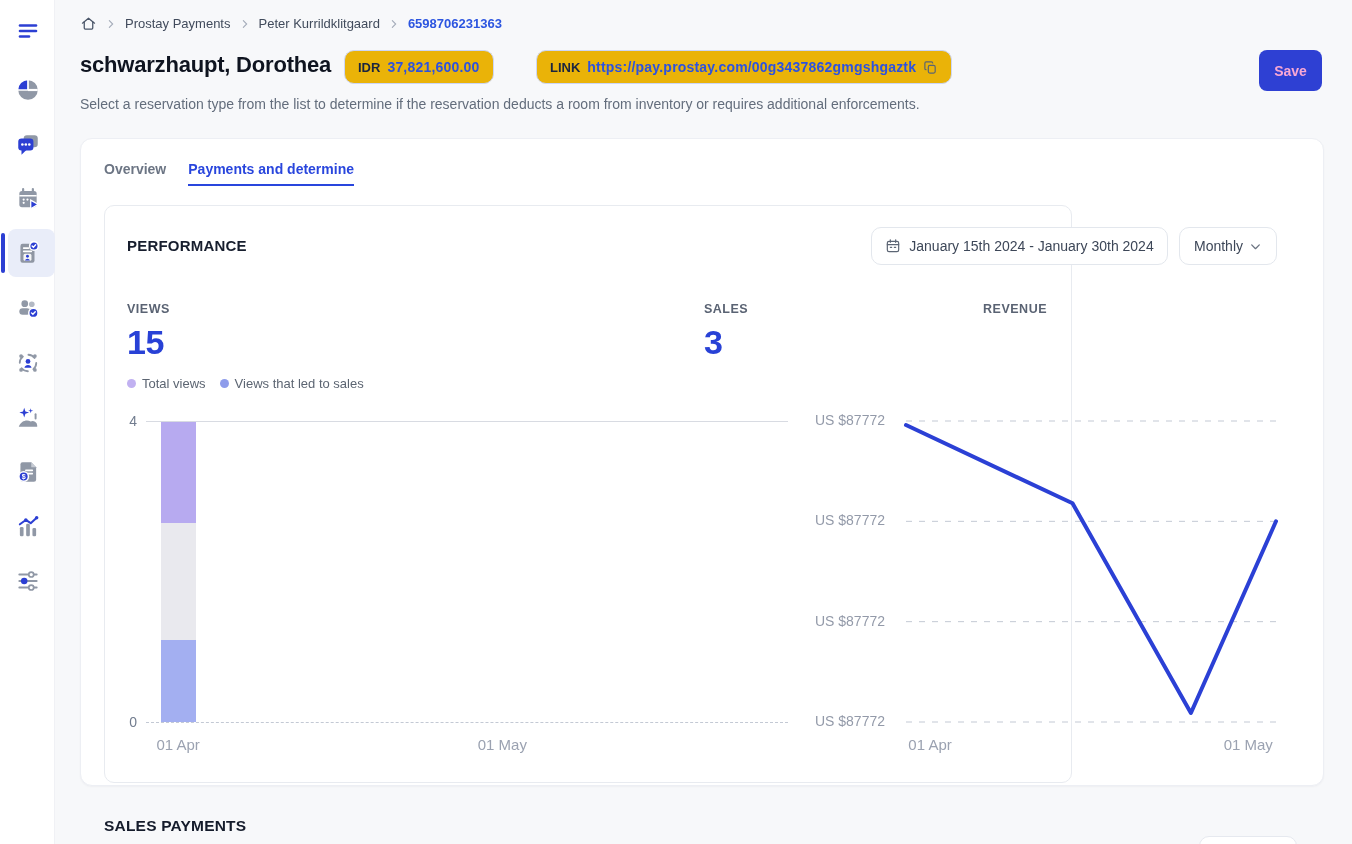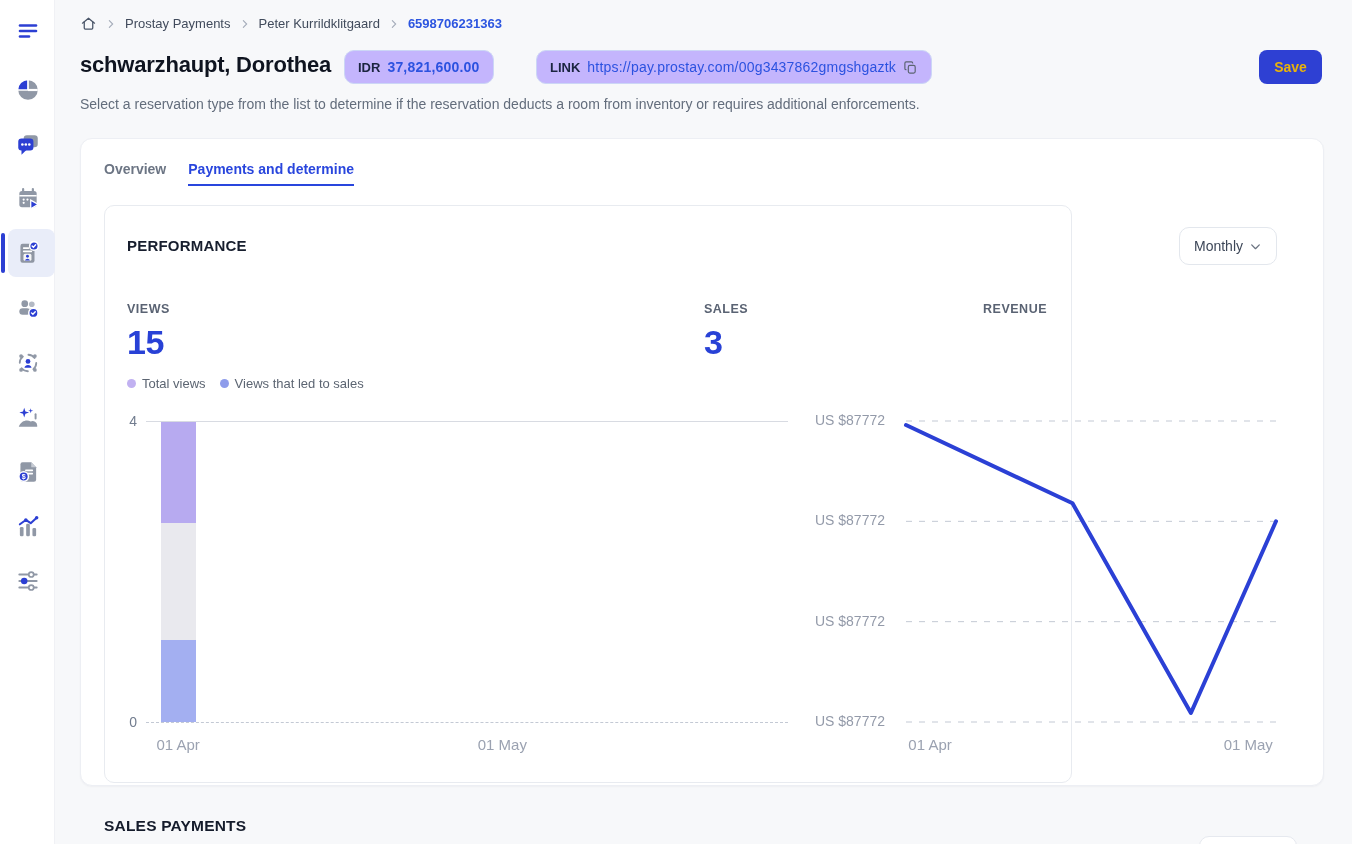--- a/index.html
+++ b/index.html
@@ -15,26 +15,26 @@
   .active-row { position:absolute; left:8px; top:229px; width:47px; height:48px; background:#e9edf9; border-radius:8px; }
   .active-bar { position:absolute; left:1px; top:233px; width:4px; height:40px; border-radius:3px; background:#2c3fd3; }
 
   
   .breadcrumb { position:absolute; left:80px; top:15px; display:flex; align-items:center; gap:9px; font-size:13px; color:#414b5c; }
   .crumb { cursor:pointer; }
   .crumb-id { color:#2c55e0; font-weight:700; }
 
   
   .page-title { position:absolute; left:80px; top:52px; font-size:22px; font-weight:700; color:#0f1420; letter-spacing:-0.2px; }
-  .pill { position:absolute; top:50px; height:34px; display:flex; align-items:center; gap:7px; padding:0 13px; background:#c4b5fd; border:1px solid #ccd6f6; border-radius:10px; cursor:pointer; }
+  .pill { position:absolute; top:50px; height:34px; display:flex; align-items:center; gap:7px; padding:0 13px; background:#eab308; border:1px solid #ccd6f6; border-radius:10px; cursor:pointer; }
   .pill-idr { left:344px; }
   .pill-link { left:536px; }
   .pill-label { font-size:13px; font-weight:700; color:#1b2540; }
   .pill-value { font-size:14px; font-weight:700; color:#2c52e0; letter-spacing:0.2px; }
-  .save-btn { position:absolute; left:1259px; top:50px; width:63px; height:34px; background:#2e40d3; color:#eab308; font-size:14px; font-weight:600; border:none; border-radius:8px; cursor:pointer; font-family:inherit; }
+  .save-btn { position:absolute; left:1259px; top:50px; width:63px; height:41px; background:#2e40d3; color:#f9a8d4; font-size:14px; font-weight:600; border:none; border-radius:8px; cursor:pointer; font-family:inherit; }
   .subtitle { position:absolute; left:80px; top:96px; font-size:14px; color:#636d7c; }
 
   
   .outer-card { position:absolute; left:80px; top:138px; width:1244px; height:648px; background:#fff; border:1px solid #edeff4; border-radius:12px; box-shadow:0 1px 2px rgba(16,24,40,.04); }
   .tabs { position:absolute; left:104px; top:161px; display:flex; gap:22px; }
   .tab { font-size:14px; font-weight:600; color:#6c7584; padding-bottom:7px; cursor:pointer; }
   .tab.active { color:#2946dd; border-bottom:2px solid #2946dd; }
   .inner-card { position:absolute; left:104px; top:205px; width:968px; height:578px; background:#fff; border:1px solid #e8ebf0; border-radius:10px; }
 
   .perf-title { position:absolute; left:22px; top:31px; font-size:15px; font-weight:700; color:#171e2e; letter-spacing:0.2px; }
@@ -213,21 +213,21 @@
 
 <h1 class="page-title">schwarzhaupt, Dorothea</h1>
 
 <div class="pill pill-idr">
   <span class="pill-label">IDR</span>
   <span class="pill-value">37,821,600.00</span>
 </div>
 
 <div class="pill pill-link">
   <span class="pill-label">LINK</span>
-  <span class="pill-value" style="font-weight:400;">https://pay.prostay.com/00g3437862gmgshgaztk</span>
+  <span class="pill-value" style="font-weight:700;">https://pay.prostay.com/00g3437862gmgshgaztk</span>
   <span style="display:flex;">
     <svg width="15" height="15" viewBox="0 0 24 24" fill="none" stroke="#5b6472" stroke-width="1.9" stroke-linejoin="round">
         <rect x="8.5" y="8.5" width="11" height="12.5" rx="2.5"></rect>
         <path d="M5.5 15.5 H5 a2 2 0 0 1 -2 -2 V5 a2 2 0 0 1 2 -2 h8.5 a2 2 0 0 1 2 2 v0.5"></path>
       </svg>
   </span>
 </div>
 
 <button class="save-btn">Save</button>
 
@@ -236,20 +236,31 @@
 <section class="outer-card"></section>
 
 <div class="tabs">
   <div class="tab">Overview</div>
   <div class="tab active">Payments and determine</div>
 </div>
 
 <div class="inner-card">
   <div class="perf-title">PERFORMANCE</div>
 
+  <div class="ctrl-btn date-btn">
+    <svg width="16" height="16" viewBox="0 0 24 24" fill="none" stroke="#5c6574" stroke-width="1.8" stroke-linecap="round">
+        <rect x="3.5" y="5" width="17" height="15.5" rx="2.5"></rect>
+        <line x1="3.5" y1="10" x2="20.5" y2="10"></line>
+        <line x1="8" y1="2.8" x2="8" y2="6.5"></line>
+        <line x1="16" y1="2.8" x2="16" y2="6.5"></line>
+        <line x1="8" y1="14" x2="10" y2="14"></line>
+        <line x1="14" y1="14" x2="16" y2="14"></line>
+      </svg>
+    <span>January 15th 2024 - January 30th 2024</span>
+  </div>
 
   <div class="ctrl-btn monthly-btn">
     <span>Monthly</span>
     <svg width="13" height="13" viewBox="0 0 24 24" fill="none" stroke="#6b7381" stroke-width="2.4" stroke-linecap="round" stroke-linejoin="round">
         <path d="M5 9 l7 7 7 -7"></path>
       </svg>
   </div>
 
   <div class="stat-label lbl-views">VIEWS</div>
   <div class="stat-label lbl-sales">SALES</div>

